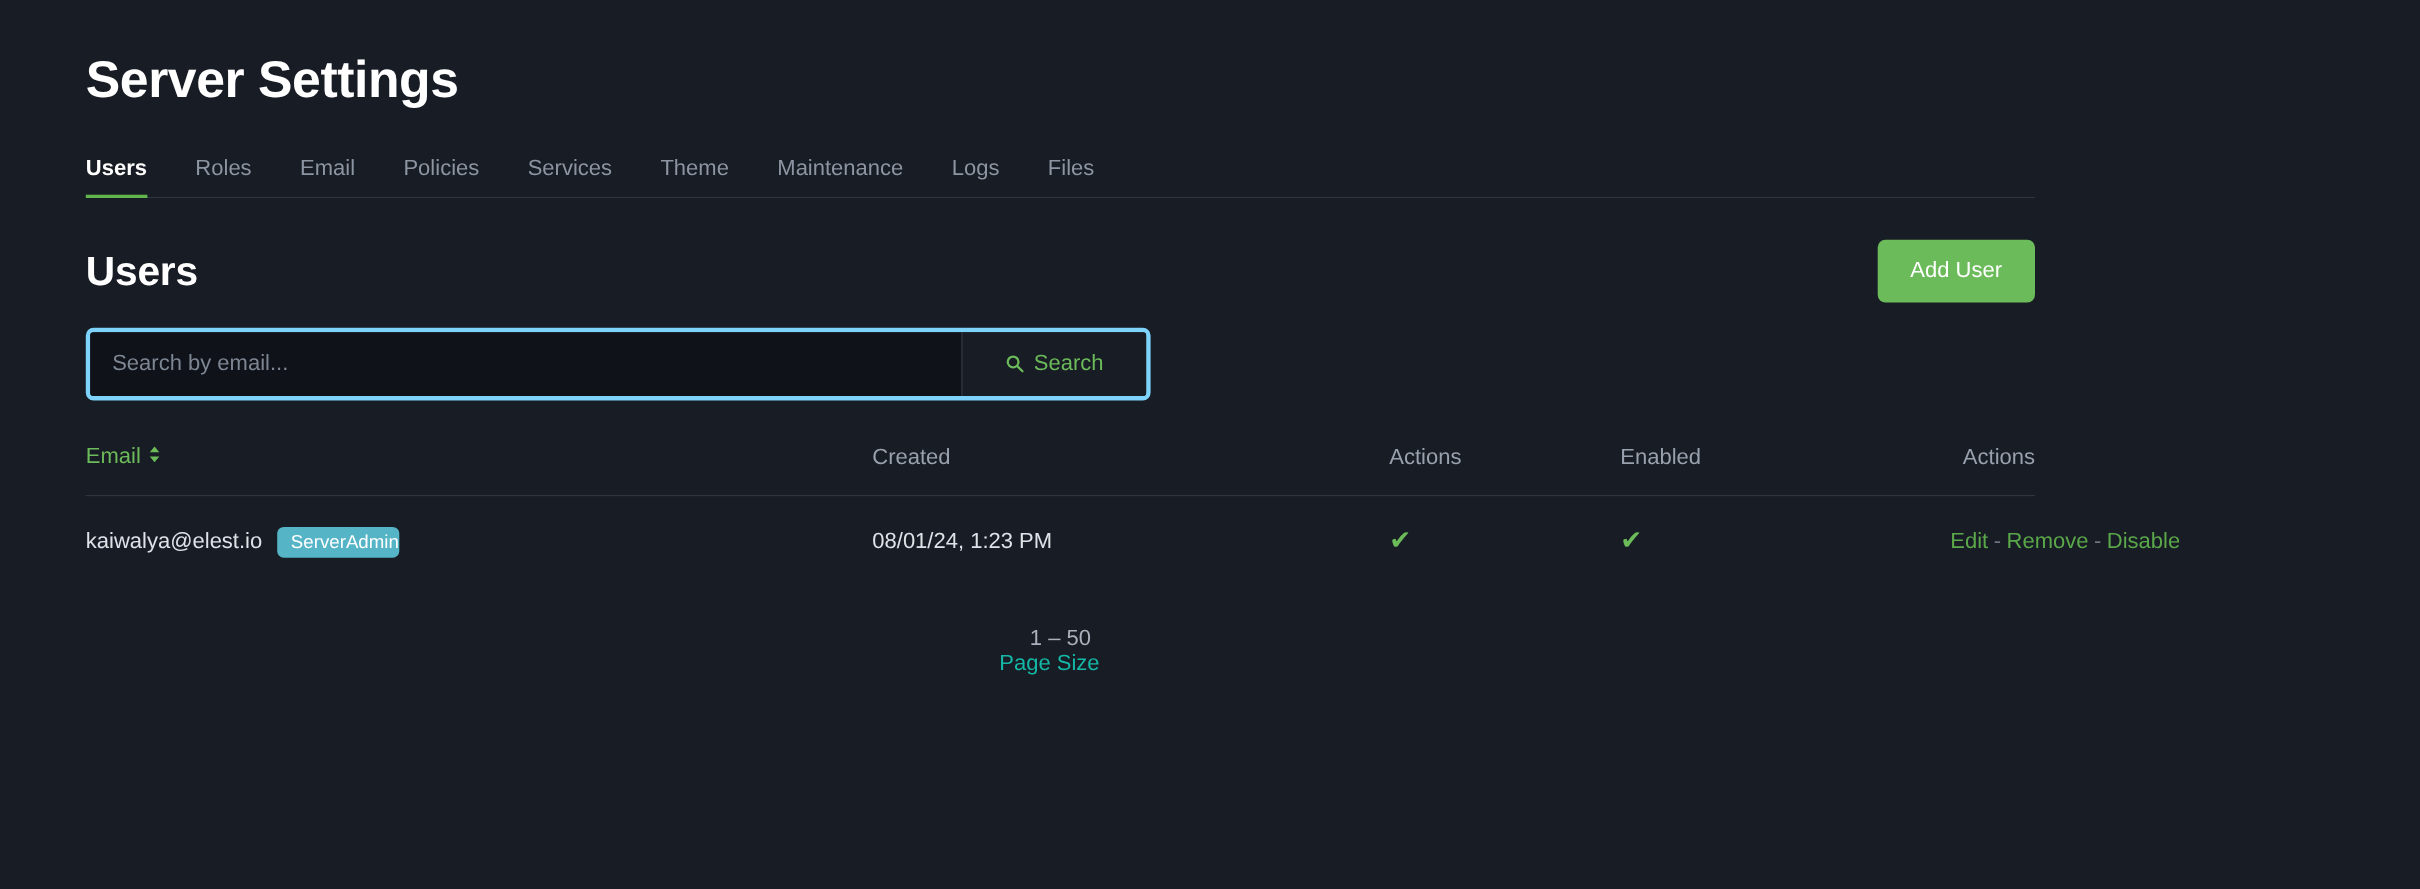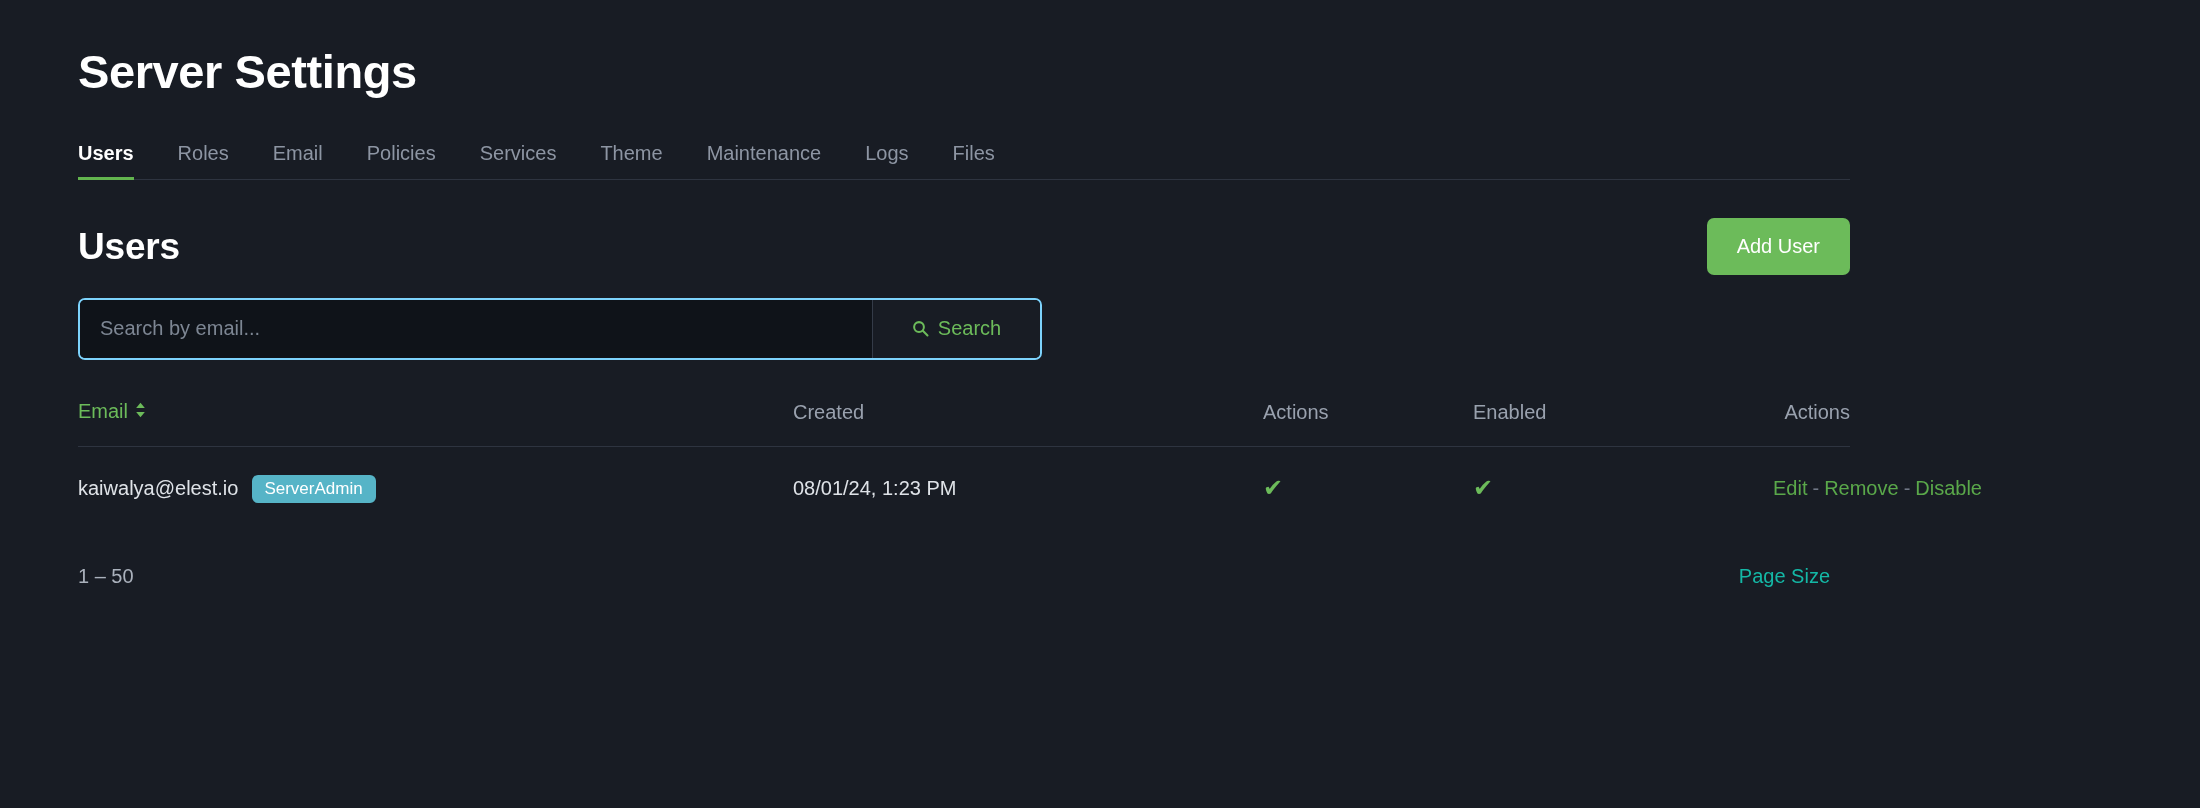--- a/index.html
+++ b/index.html
@@ -96,21 +96,21 @@
     cursor: pointer;
     white-space: nowrap;
   }
 
   
   .search-row {
     margin-top: 22px;
     display: flex;
     width: 960px;
     height: 58px;
-    border: 2px solid #7dd3fc;
+    border: 4px solid #7dd3fc;
     border-radius: 7px;
     overflow: hidden;
     background: #0f1319;
   }
   .search-input {
     flex: 1 1 auto;
     background: #0f1319;
     border: none;
     outline: none;
     color: #e8eaed;
@@ -179,21 +179,21 @@
     display: flex;
     align-items: center;
     gap: 14px;
   }
   .role-badge {
     display: inline-block;
     background: #56b4c7;
     color: #ffffff;
     font-size: 17px;
     border-radius: 6px;
-    padding: 5px 13px 6px 12px;
+    padding: 5px 0 6px 12px;
     line-height: 1;
     white-space: nowrap;
   }
   .check {
     color: #6cbb5a;
     font-size: 24px;
     line-height: 1;
   }
   .cell-verified { padding-left: 18px; }
   .cell-enabled  { padding-left: 14px; }
@@ -210,20 +210,21 @@
     color: #6f7785;
     padding: 0 5px;
   }
 
   
   .pagination {
     display: flex;
     align-items: center;
     justify-content: space-between;
     margin-top: 62px;
+    flex-direction: column;
   }
   .range-label {
     font-size: 20px;
     color: #aab1bc;
   }
   .page-size {
     display: flex;
     align-items: center;
     gap: 0;
   }

